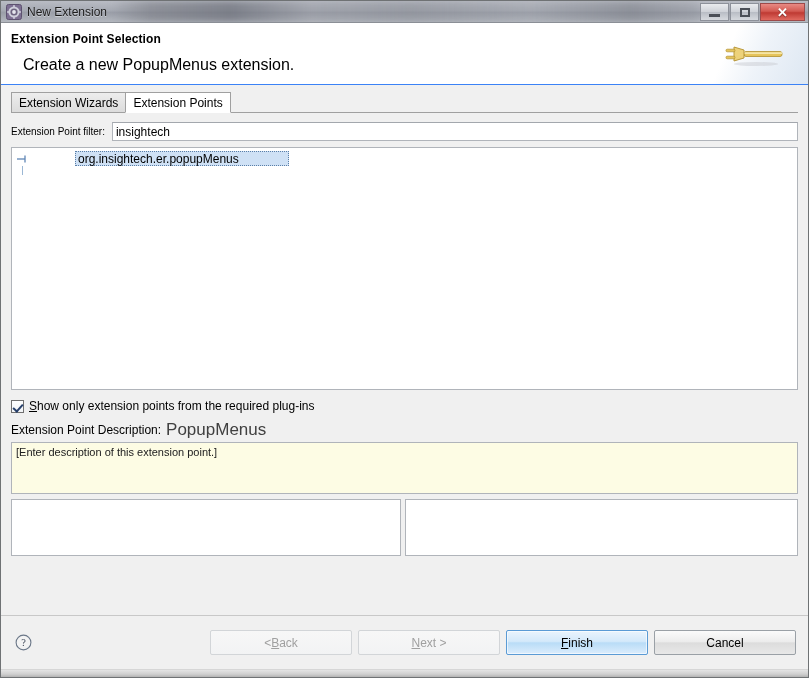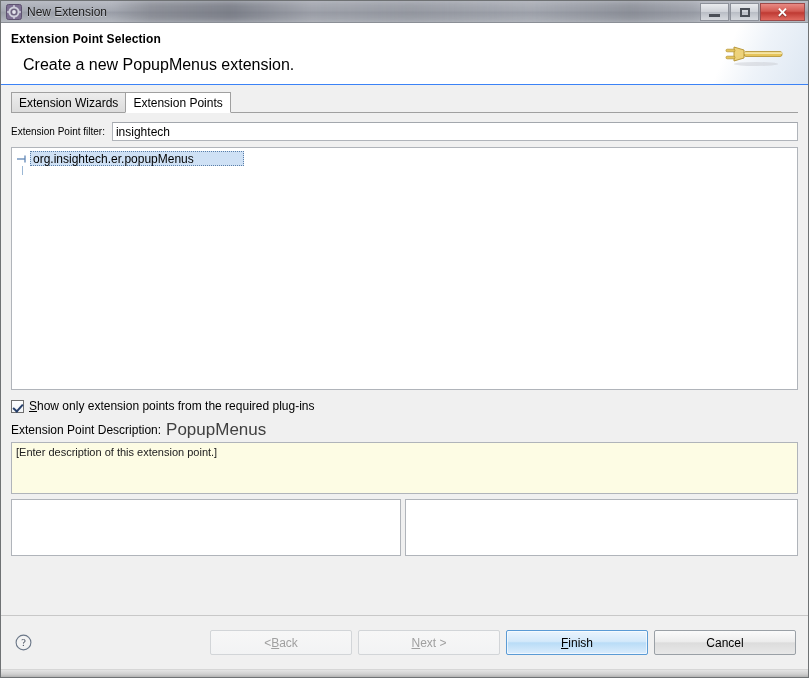--- a/index.html
+++ b/index.html
@@ -186,20 +186,21 @@
     background: #ffffff;
     position: relative;
     overflow: hidden;
     padding: 3px 0 0 0;
   }
   .tree-row {
     display: flex;
     align-items: center;
     height: 15px;
     padding-left: 4px;
+    gap: 45px;
   }
   .expander {
     width: 14px; height: 14px;
     flex: 0 0 14px;
     display: flex; align-items: center; justify-content: center;
     position: relative;
   }
   .tree-item {
     height: 15px;
     display: flex; align-items: center;

